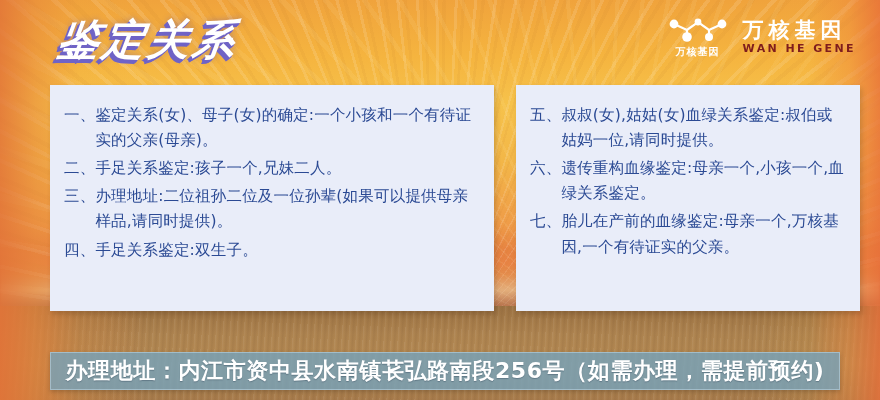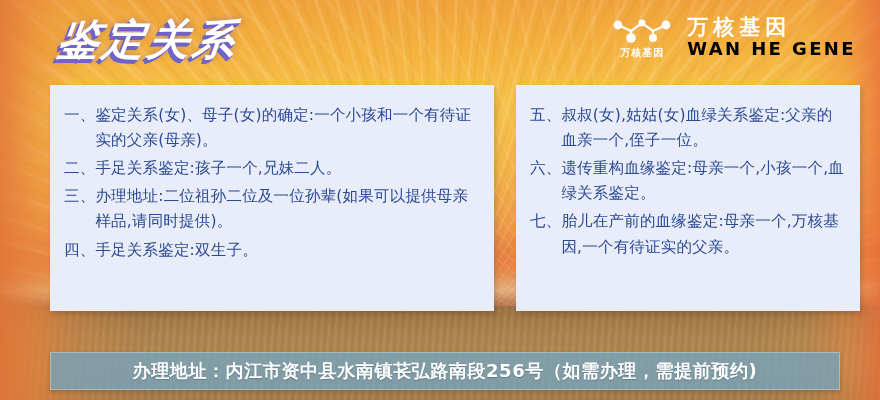--- a/index.html
+++ b/index.html
@@ -179,23 +179,23 @@
     gap: 2px;
   }
   .brand-cn {
     font-size: 21px;
     font-weight: 700;
     color: #ffffff;
     letter-spacing: 5px;
     line-height: 1.05;
   }
   .brand-en {
-    font-size: 18px;
-    font-weight: 700;
-    color: #000000;
+    font-size: 11px;
+    font-weight: 700;
+    color: #7f1d1d;
     letter-spacing: 2.4px;
     line-height: 1.05;
   }
 
   
   .panels {
     position: absolute;
     left: 50px;
     top: 85px;
     width: 810px;
@@ -238,21 +238,21 @@
     background: rgba(118,162,188,0.80);
     border: 1px solid rgba(190,215,230,0.55);
     box-sizing: border-box;
     display: flex;
     align-items: center;
     justify-content: center;
     box-shadow: 0 2px 4px rgba(60,40,20,0.25);
   }
   .addressbar-text {
     color: #ffffff;
-    font-size: 18px;
+    font-size: 22px;
     font-weight: 700;
     letter-spacing: 0.6px;
     white-space: nowrap;
     text-shadow: 0 1px 1px rgba(40,60,80,0.35);
   }
 </style>
 </head>
 <body>
 
 <div id="poster">
@@ -311,21 +311,21 @@
       </div>
       <div class="item">
         <span class="item-num">四、</span>
         <span class="item-text">手足关系鉴定:双生子。</span>
       </div>
     </div>
 
     <div class="panel panel-right">
       <div class="item">
         <span class="item-num">五、</span>
-        <span class="item-text">叔叔(女),姑姑(女)血绿关系鉴定:父亲的血亲一个,侄子一位。</span>
+        <span class="item-text">叔叔(女),姑姑(女)血绿关系鉴定:叔伯或姑妈一位,请同时提供。</span>
       </div>
       <div class="item">
         <span class="item-num">六、</span>
         <span class="item-text">遗传重构血缘鉴定:母亲一个,小孩一个,血绿关系鉴定。</span>
       </div>
       <div class="item">
         <span class="item-num">七、</span>
         <span class="item-text">胎儿在产前的血缘鉴定:母亲一个,万核基因,一个有待证实的父亲。</span>
       </div>
     </div>

